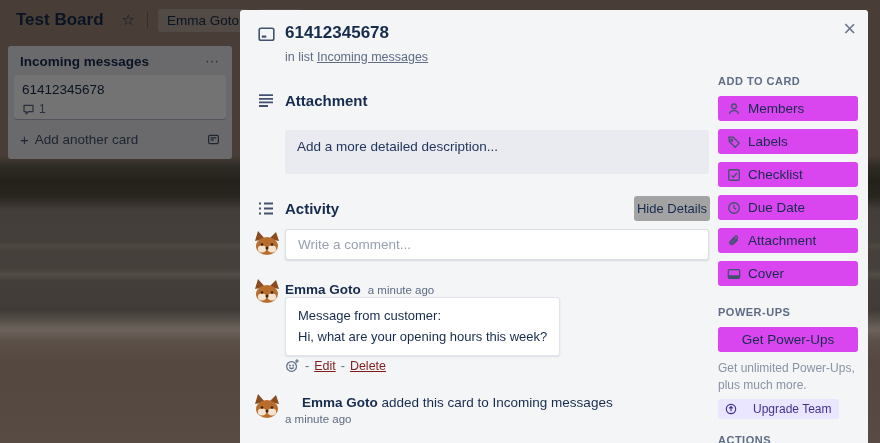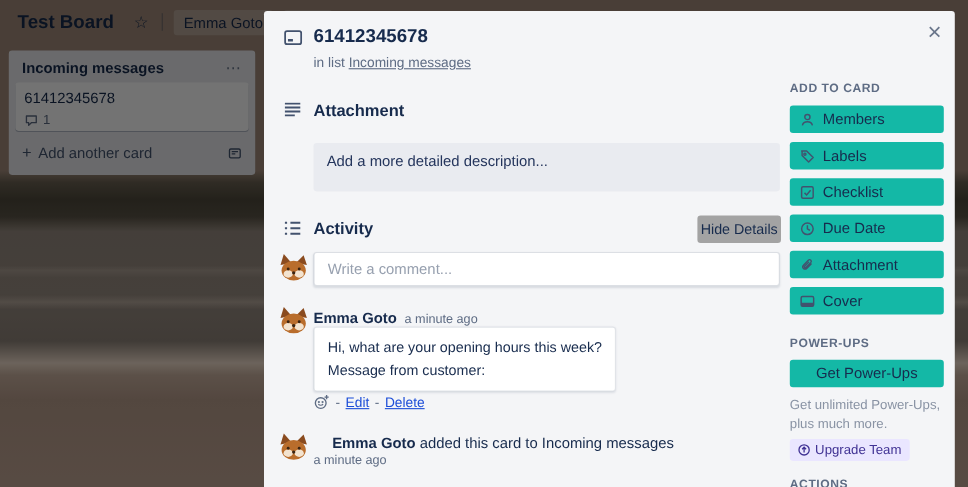--- a/index.html
+++ b/index.html
@@ -66,36 +66,36 @@
                font-family:"Liberation Sans", sans-serif; }
   .cmt-input::placeholder { color:#97a0af; }
 
   .cmt-head { position:absolute; left:45px; top:272px; font-size:13.5px; color:#172b4d; }
   .cmt-author { font-weight:bold; }
   .cmt-time { font-size:11.5px; color:#5e6c84; margin-left:7px; }
   .cmt-box { position:absolute; left:45px; top:287px; max-width:424px; width:fit-content; background:#fff; border:1px solid rgba(9,30,66,.12);
              border-radius:3px; box-shadow:0 1px 2px rgba(9,30,66,.1); padding:7px 12px 8px 12px; }
   .cmt-line { font-size:13px; color:#172b4d; line-height:21px; white-space:nowrap; }
   .cmt-actions { position:absolute; left:45px; top:348px; display:flex; align-items:center; gap:5px; font-size:12.5px; color:#5e6c84; }
-  .cmt-actions a { color:#1d4ed8; text-decoration:underline; cursor:pointer; }
+  .cmt-actions a { color:#7f1d1d; text-decoration:underline; cursor:pointer; }
 
   .log-text { position:absolute; left:62px; top:385px; font-size:13.5px; color:#172b4d; }
   .log-author { font-weight:bold; }
   .log-time { position:absolute; left:45px; top:403px; font-size:11.5px; color:#5e6c84; }
 
   
   .sb { position:absolute; left:478px; top:65px; width:140px; }
   .sb-label { font-size:11px; font-weight:bold; color:#5e6c84; letter-spacing:.5px; margin-bottom:9px; }
-  .sb-btn { height:25px; background:#14b8a6; border-radius:3px; display:flex; align-items:center; gap:7px; padding:0 9px;
+  .sb-btn { height:25px; background:#d946ef; border-radius:3px; display:flex; align-items:center; gap:7px; padding:0 9px;
             font-size:13.5px; color:#172b4d; margin-bottom:8px; cursor:pointer; }
   .sb-btn svg { flex:0 0 auto; }
   .sb-gap { height:12px; }
   .sb-btn-center { justify-content:center; }
   .upsell { font-size:12px; color:#8993a4; line-height:17px; margin-top:8px; }
-  .upgrade-badge { display:inline-flex; align-items:center; gap:4px; background:#eae6ff; color:#403294; font-size:12px;
+  .upgrade-badge { display:inline-flex; align-items:center; gap:16px; background:#eae6ff; color:#403294; font-size:12px;
                    border-radius:3px; padding:3px 7px; margin-top:5px; cursor:pointer; }
   .actions-label { margin-top:15px; margin-bottom:0; }
 </style>
 </head>
 <body>
 
 <div class="stage">
 
   <div class="photo"></div>
 
@@ -188,22 +188,22 @@
           <ellipse cx="19" cy="20" rx="4.2" ry="3.4" fill="#f3e3cf"></ellipse>
           <circle cx="9" cy="15.5" r="1.3" fill="#3a2412"></circle>
           <circle cx="19" cy="15.5" r="1.3" fill="#3a2412"></circle>
           <circle cx="14" cy="19" r="1.5" fill="#3a2412"></circle>
         </svg>
     </span>
     <div class="cmt-head">
       <span class="cmt-author">Emma Goto</span><span class="cmt-time">a minute ago</span>
     </div>
     <div class="cmt-box">
+      <div class="cmt-line">Message from customer:</div>
       <div class="cmt-line">Hi, what are your opening hours this week?</div>
-      <div class="cmt-line">Message from customer:</div>
     </div>
     <div class="cmt-actions">
       <svg width="15" height="15" viewBox="0 0 16 16" fill="none" stroke="#5e6c84" stroke-width="1.3">
           <circle cx="7" cy="9" r="5.2"></circle>
           <path d="M4.7 10.2a3 2.3 0 0 0 4.6 0"></path>
           <circle cx="5.2" cy="8" r=".4" fill="#5e6c84"></circle>
           <circle cx="8.8" cy="8" r=".4" fill="#5e6c84"></circle>
           <path d="M12.7 1.2v4M10.7 3.2h4"></path>
         </svg>
       <span>-</span>

